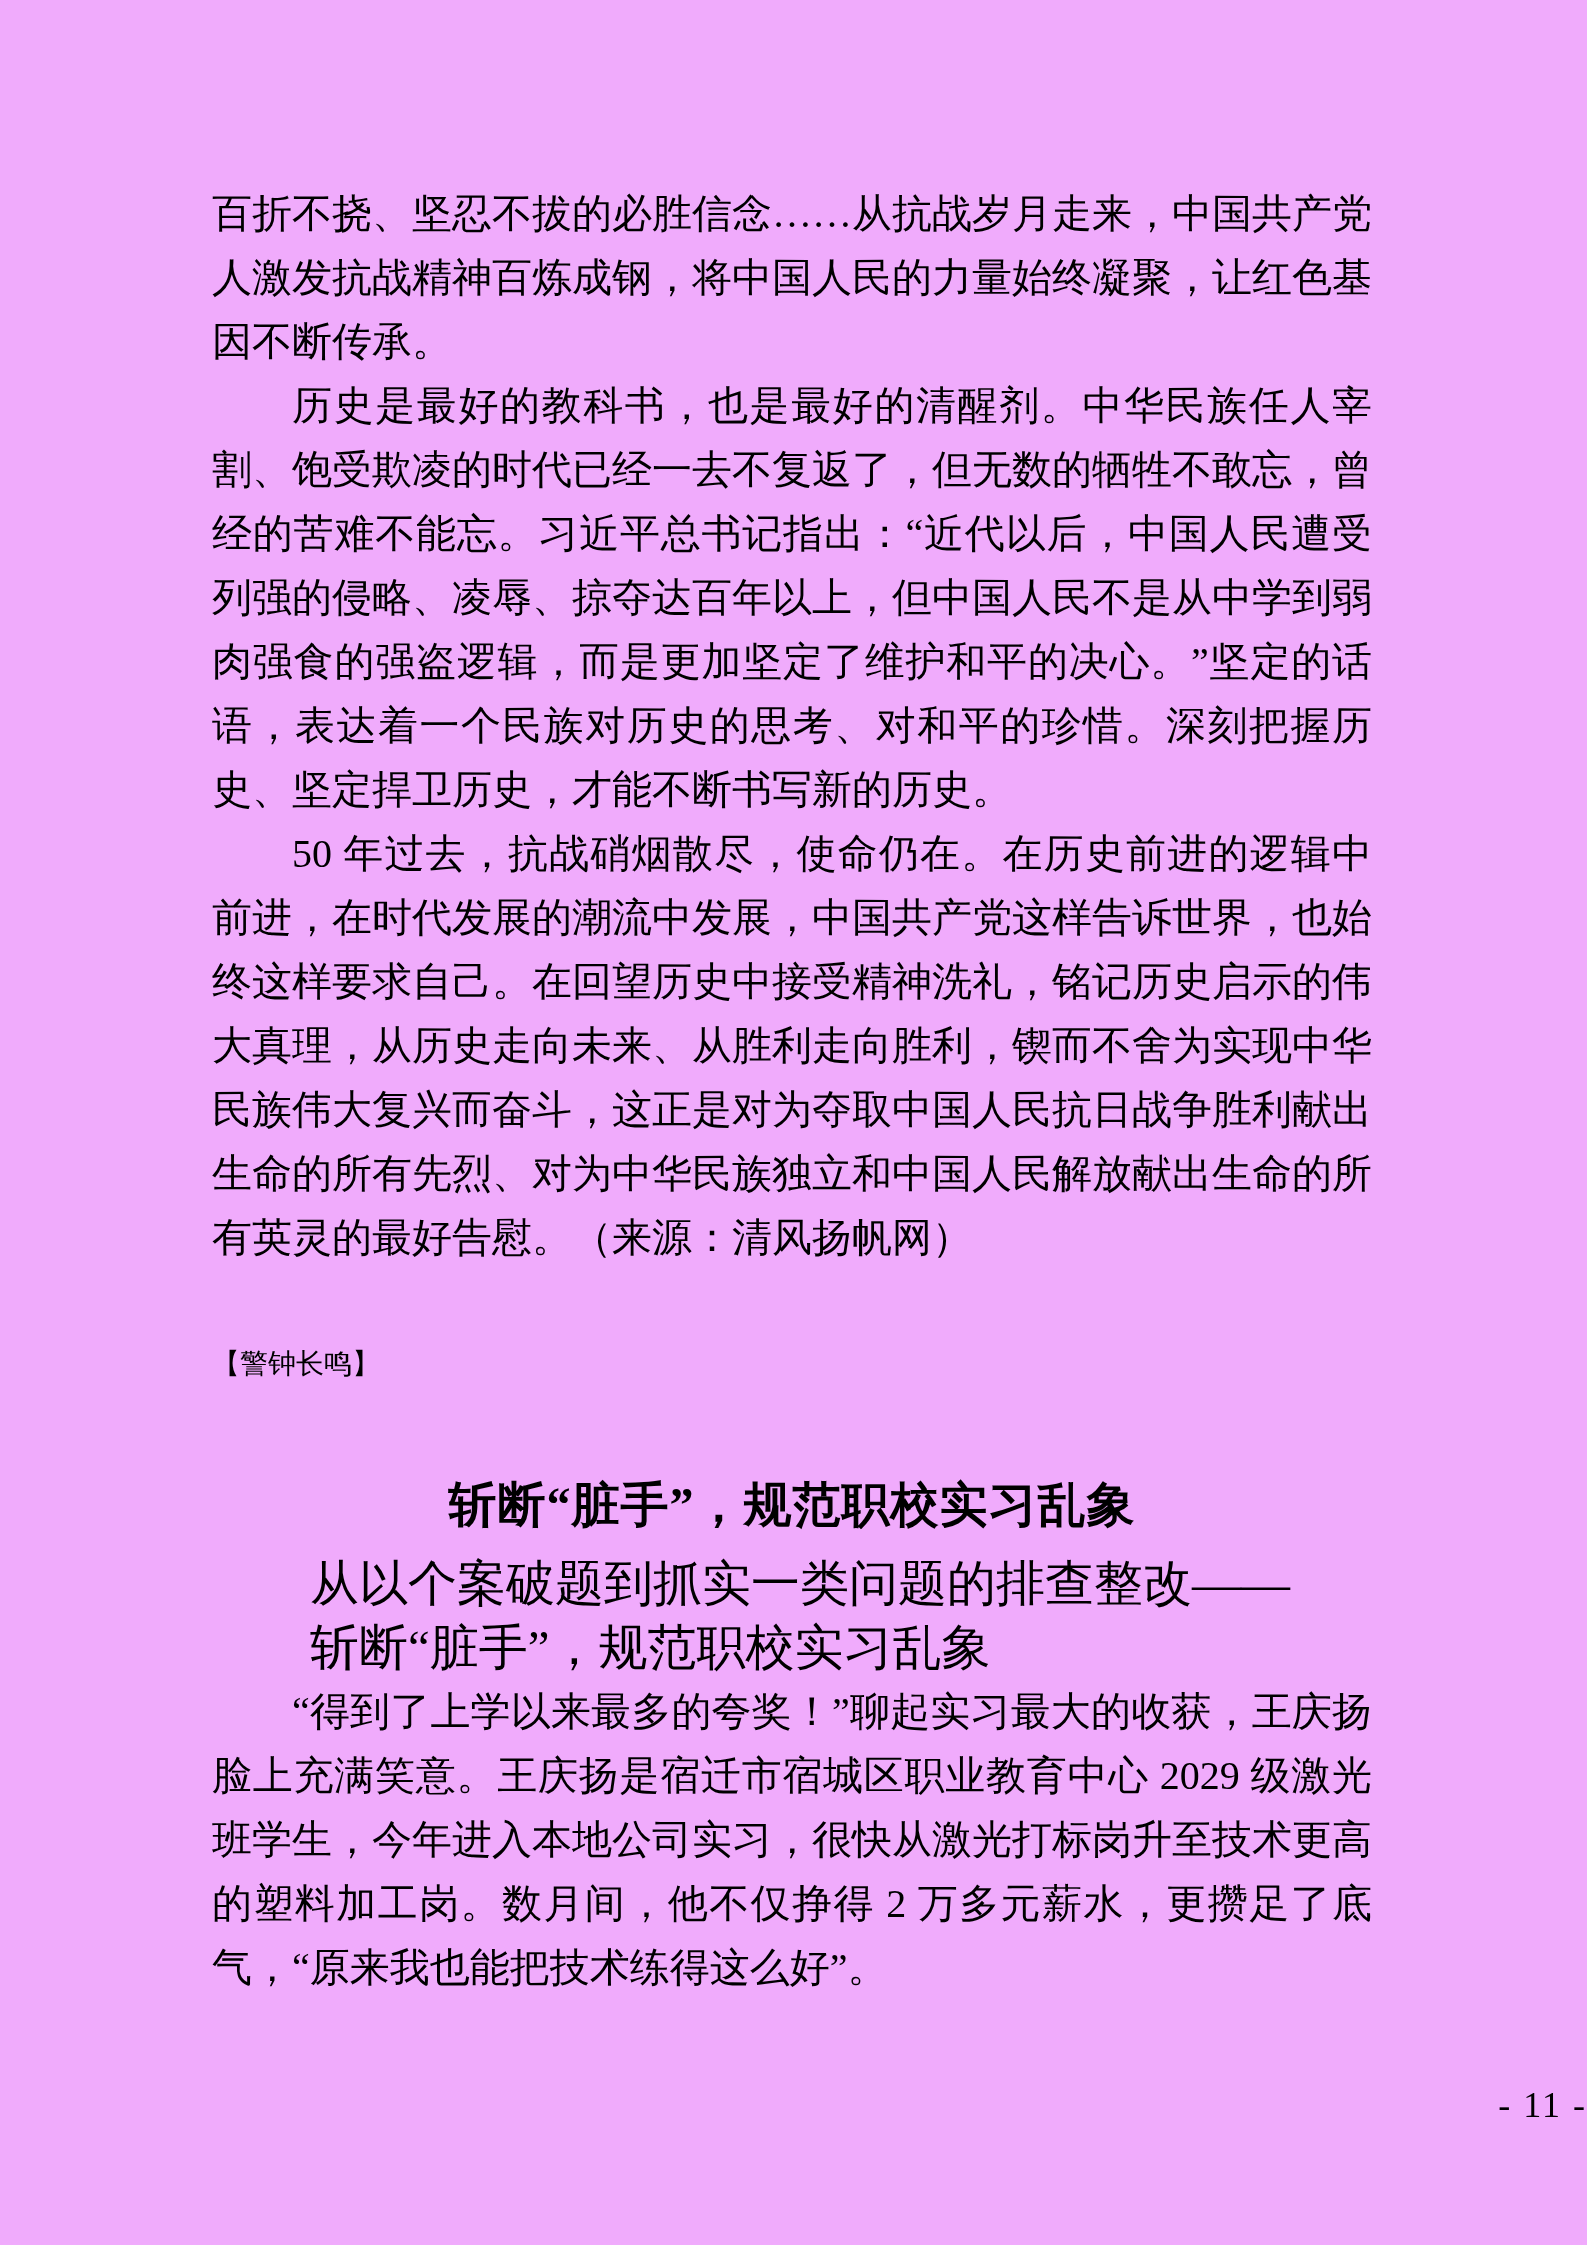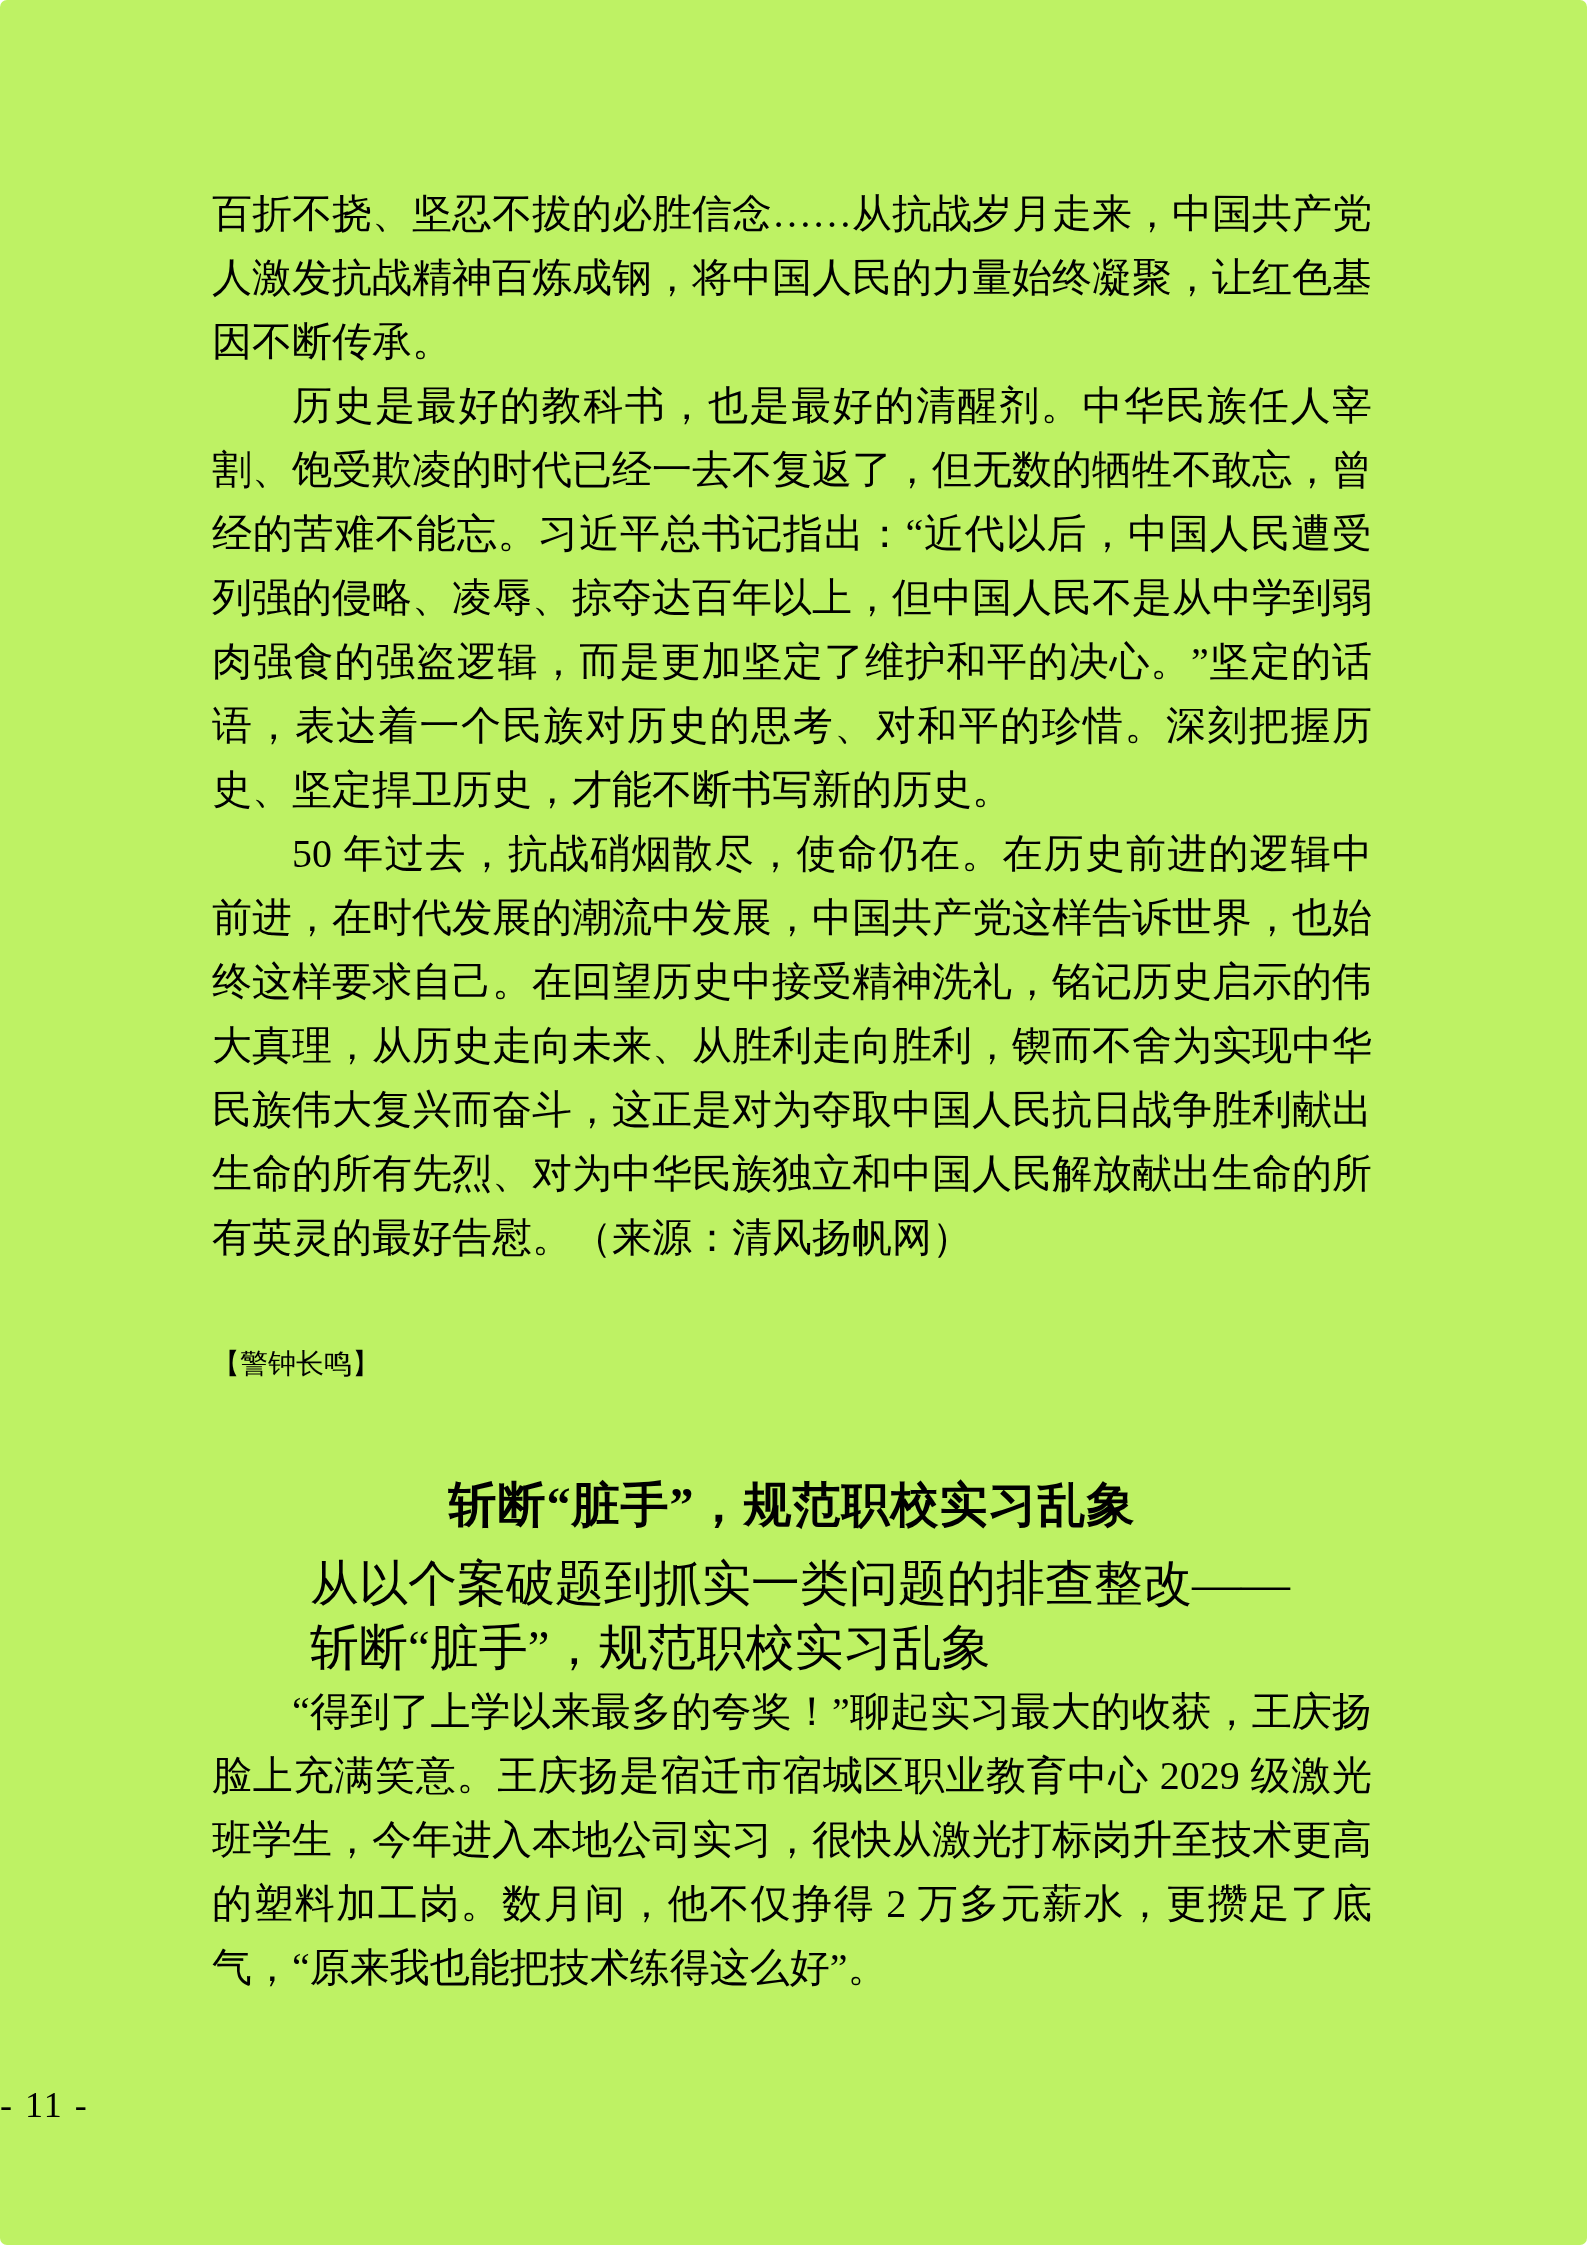--- a/index.html
+++ b/index.html
@@ -4,25 +4,24 @@
 <style>
   html, body {
     margin: 0;
     padding: 0;
     background: #ffffff;
   }
   .page {
     position: relative;
     width: 1587px;
     height: 2245px;
-    background: #bef264;
+    background: #f0abfc;
     color: #000000;
     font-family: "Liberation Serif", "DejaVu Serif", serif;
     overflow: hidden;
-    border-radius: 7px;
   }
   .content {
     position: absolute;
     left: 212px;
     top: 182px;
     width: 1160px;
   }
   .body-para {
     margin: 0;
     font-size: 40px;
@@ -52,21 +51,21 @@
     margin: 0;
     font-size: 49px;
     line-height: 64px;
     text-indent: 2em;
   }
   .page-number {
     position: absolute;
     left: 0;
     width: 100%;
     top: 2085px;
-    text-align: left;
+    text-align: right;
     font-size: 36px;
     line-height: 40px;
     letter-spacing: 2px;
   }
 </style>
 </head>
 <body>
 
 <div class="page">
   <div class="content">

